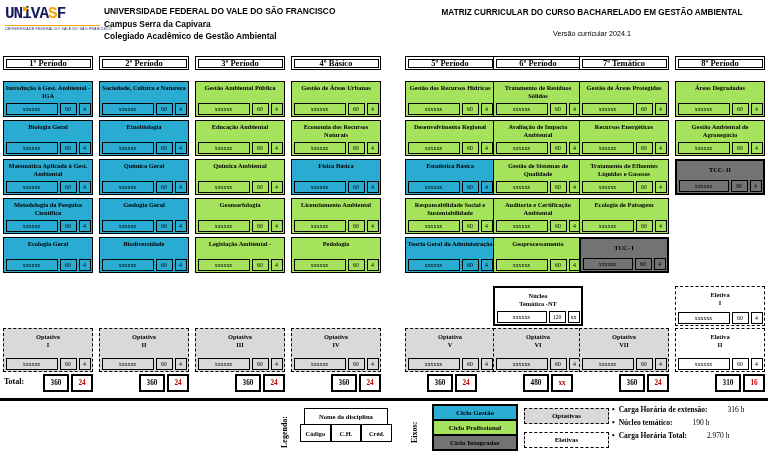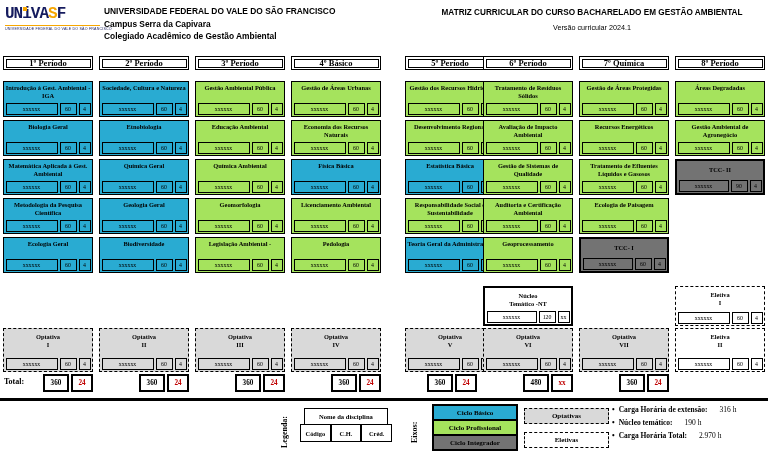--- a/index.html
+++ b/index.html
@@ -11,21 +11,21 @@
   
   #logo { position:absolute; left:5px; top:4px; width:95px; }
   .logo-word { font-family:Liberation Mono, monospace; font-weight:bold; font-size:16px; letter-spacing:-1px; color:#151B5E; line-height:20px; }
   .logo-word .ls { color:#F7A600; }
   .logo-word .li { position:relative; }
   .logo-word .li::after { content:""; position:absolute; left:1px; top:2px; width:3.5px; height:3.5px; background:#F7A600; }
   .logo-sub { font-family:"Liberation Sans", sans-serif; font-size:3.6px; color:#151B5E; letter-spacing:0.2px; margin-top:1px; white-space:nowrap; border-top:1px solid #F7A600; padding-top:1px; }
   #inst-block { position:absolute; left:104px; top:5px; font-family:"Liberation Sans", sans-serif; font-weight:bold; font-size:8.4px; line-height:12.5px; color:#000; }
   #title-block { position:absolute; left:418px; top:8px; width:348px; text-align:center; font-family:"Liberation Sans", sans-serif; }
   #matrix-title { font-weight:bold; font-size:8.2px; }
-  #matrix-version { font-size:7.2px; margin-top:6px; }
+  #matrix-version { font-size:7.2px; margin-top:12px; }
   
   #matrix { position:absolute; left:0; top:56px; width:768px; height:340px; }
   .col { position:absolute; top:0; width:90px; height:320px; }
   .phead { position:absolute; top:0; left:0; width:90px; height:14px; border:1px solid #000; padding:1.5px; background:#fff; }
   .phead-inner { width:100%; height:100%; border:1.5px solid #000; display:flex; align-items:center; justify-content:center; font-weight:bold; font-size:8.5px; }
   .course { position:absolute; left:0; width:90px; border:1.5px solid #000; display:flex; flex-direction:column; background:#fff; }
   .basico { background:#29ABD2; }
   .profissional { background:#A5E35D; }
   .integrador { background:#737373; border-width:2px; }
   .nucleo { background:#ffffff; border-width:2px; }
@@ -52,21 +52,21 @@
   #sample-row { display:flex; height:17px; }
   .scell { border:1px solid #000; margin-top:-1px; flex:1; display:flex; align-items:center; justify-content:center; font-weight:bold; font-size:6.4px; }
   #cycles { position:absolute; left:432px; top:404px; width:86px; }
   .cycle { border:2px solid #000; height:17px; margin-top:-2px; display:flex; align-items:center; justify-content:center; font-weight:bold; font-size:7px; }
   .cycle:first-child { margin-top:0; }
   .optbox { position:absolute; left:524px; width:85px; height:16px; border:1.5px dashed #000; display:flex; align-items:center; justify-content:center; font-weight:bold; font-size:7px; }
   #optativas-box { top:408px; background:#D9D9D9; }
   #eletivas-box { top:432px; background:#fff; }
   #bullets { position:absolute; left:612px; top:403px; font-size:7.5px; line-height:13px; }
   .bullet-dot { font-weight:bold; margin-right:4px; }
-  .bullet b { margin-right:12px;text-align:right; }
+  .bullet b { margin-right:20px;text-align:right; }
 </style>
 </head>
 <body>
 
 <div id="page">
 
   <div id="logo">
     <div class="logo-word"><span>UN</span><span class="li">i</span><span>VA</span><span class="ls">S</span><span>F</span></div>
     <div class="logo-sub">UNIVERSIDADE FEDERAL DO VALE DO SÃO FRANCISCO</div>
   </div>
@@ -424,21 +424,21 @@
             <div class="cell ccode">xxxxxx</div>
             <div class="cell cch">60</div>
             <div class="cell ccred">4</div>
           </div>
         </div>
       </div>
       <div class="totpair" style="left: 387px;">
         <div class="totbox">360</div>
         <div class="totbox red">24</div>
       </div>
-      <div class="col" style="left: 483px; padding-left: 44px;">
+      <div class="col" style="left: 493px; padding-left: 44px;">
         <div class="phead">
           <div class="phead-inner">6º Período</div>
         </div>
         <div class="course profissional" style="top: 25px; height: 36px;">
           <div class="ctitle">
             <div>Tratamento de Resíduos Sólidos</div>
           </div>
           <div class="codes">
             <div class="cell ccode">xxxxxx</div>
             <div class="cell cch">60</div>
@@ -507,21 +507,21 @@
             <div class="cell ccred">4</div>
           </div>
         </div>
       </div>
       <div class="totpair" style="left: 483px;">
         <div class="totbox">480</div>
         <div class="totbox red">xx</div>
       </div>
       <div class="col" style="left: 579px;">
         <div class="phead">
-          <div class="phead-inner">7º Química</div>
+          <div class="phead-inner">7º Temático</div>
         </div>
         <div class="course profissional" style="top: 25px; height: 36px;">
           <div class="ctitle">
             <div>Gestão de Áreas Protegidas</div>
           </div>
           <div class="codes">
             <div class="cell ccode">xxxxxx</div>
             <div class="cell cch">60</div>
             <div class="cell ccred">4</div>
           </div>
@@ -631,38 +631,42 @@
           <div class="ctitle">
             <div>Eletiva</div>
             <div>II</div>
           </div>
           <div class="codes">
             <div class="cell ccode">xxxxxx</div>
             <div class="cell cch">60</div>
             <div class="cell ccred">4</div>
           </div>
         </div>
+      </div>
+      <div class="totpair" style="left: 675px;">
+        <div class="totbox">310</div>
+        <div class="totbox red">16</div>
       </div>
     </div>
 
   <div id="total-label">Total:</div>
   <div id="rule"></div>
 
   <div class="vlabel" style="left:280px">Legenda:</div>
   <div id="legend-sample">
     <div id="sample-title">Nome da disciplina</div>
     <div id="sample-row">
       <div class="scell">Código</div>
       <div class="scell">C.H.</div>
       <div class="scell">Créd.</div>
     </div>
   </div>
   <div class="vlabel" style="left:410px">Eixos:</div>
   <div id="cycles">
-    <div class="cycle basico">Ciclo Básico</div>
+    <div class="cycle basico">Ciclo Gestão</div>
     <div class="cycle profissional">Ciclo Profissional</div>
     <div class="cycle integrador">Ciclo  Integrador</div>
   </div>
   <div id="optativas-box" class="optbox">Optativas</div>
   <div id="eletivas-box" class="optbox">Eletivas</div>
 
   <div id="bullets">
     <div class="bullet"><span class="bullet-dot">•</span><b>Carga Horária de extensão:</b><span>316 h</span></div>
     <div class="bullet"><span class="bullet-dot">•</span><b>Núcleo temático:</b><span>190 h</span></div>
     <div class="bullet"><span class="bullet-dot">•</span><b>Carga Horária Total:</b><span>2.970 h</span></div>

